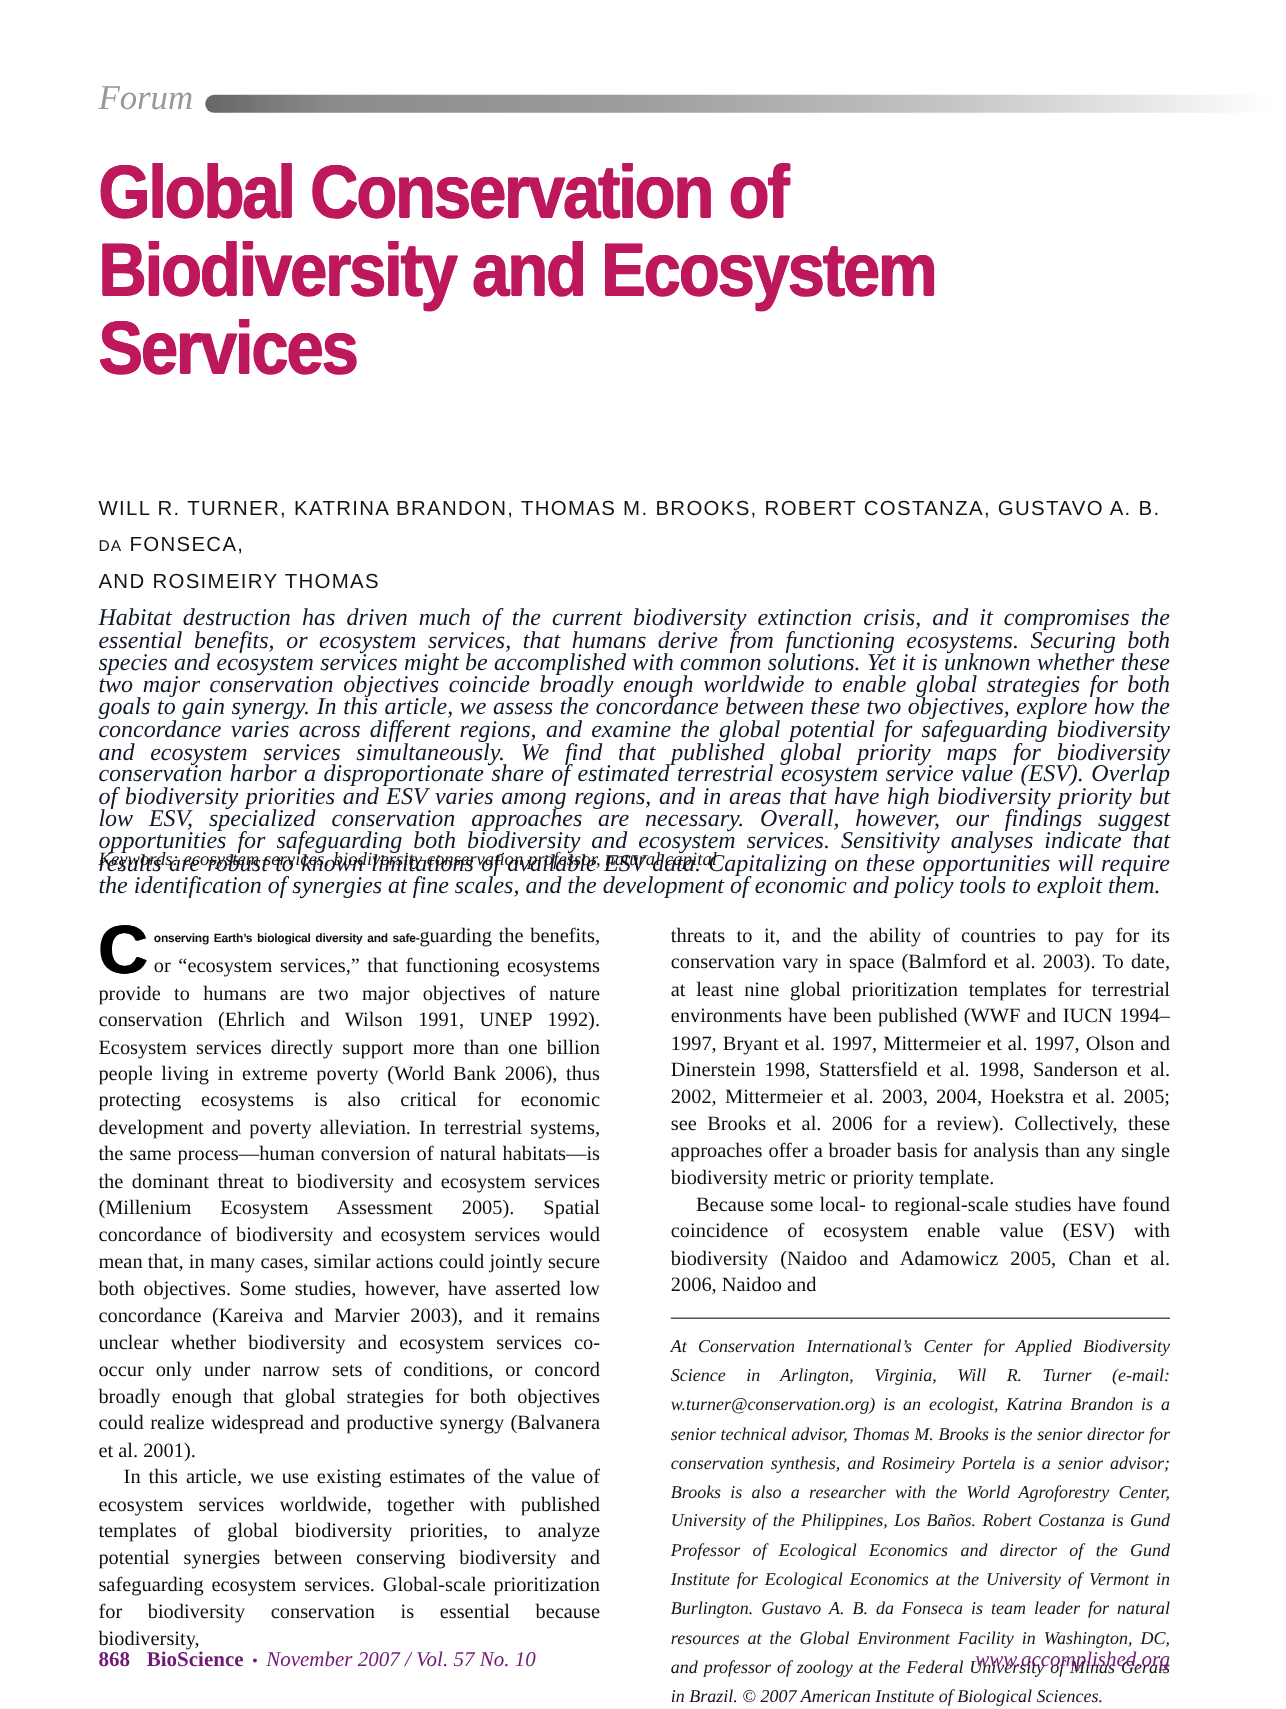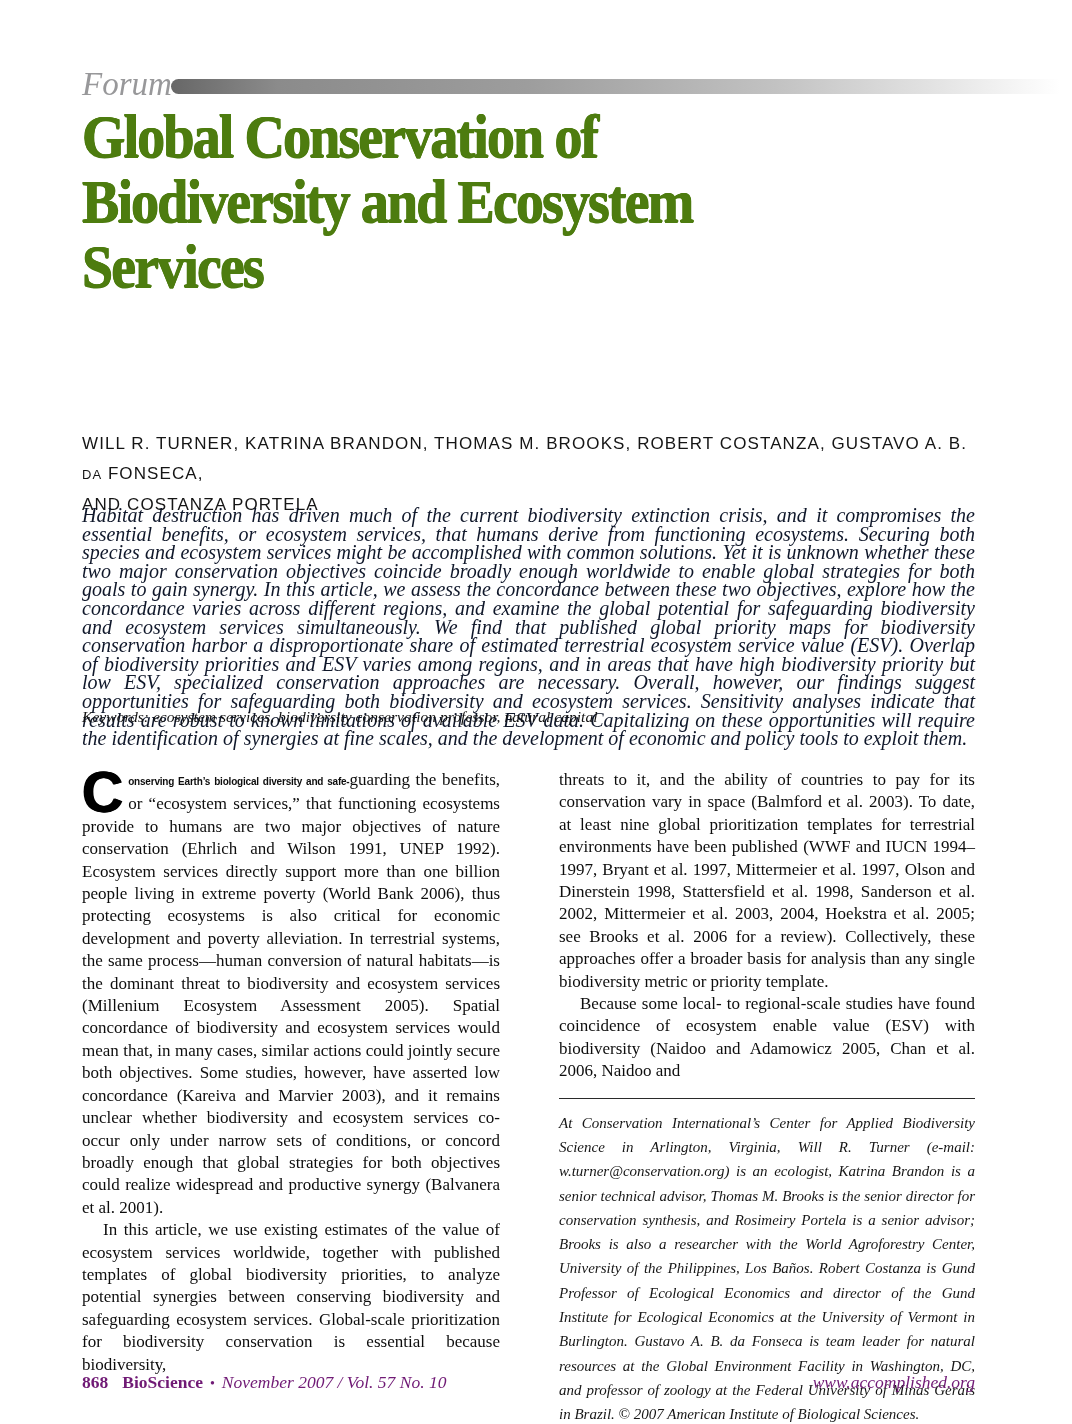--- a/index.html
+++ b/index.html
@@ -15,42 +15,42 @@
     overflow: hidden;
   }
 
   
   .forum-label {
     position: absolute;
     left: 82px;
     top: 66px;
     font-family: "Liberation Serif", serif;
     font-style: italic;
-    font-size: 33px;
+    font-size: 29px;
     color: #98989a;
   }
   .forum-bar {
     position: absolute;
     left: 171px;
     top: 79px;
     width: 889px;
     height: 15px;
     border-radius: 8px 3px 3px 8px;
     background: linear-gradient(to right,
       #676767 0%, #8b8b8b 12%, #9d9d9d 40%,
       #c2c2c2 68%, #e7e7e7 88%, #ffffff 100%);
   }
 
   
   .article-title {
     position: absolute;
     left: 82px;
-    top: 104px;
-    color: #4d7c0f;
-    font-family: Liberation Serif, serif;
+    top: 128px;
+    color: #be185d;
+    font-family: Liberation Sans, sans-serif;
     font-weight: 700;
   }
   .article-title .t-line {
     display: block;
     font-size: 62px;
     line-height: 65px;
     letter-spacing: -2px;
     transform: scaleX(0.9);
     transform-origin: 0 0;
     white-space: nowrap;
@@ -61,21 +61,20 @@
   .authors {
     position: absolute;
     left: 82px;
     top: 409px;
     width: 905px;
     font-family: "Liberation Sans", sans-serif;
     font-size: 17px;
     line-height: 30px;
     letter-spacing: 1.1px;
     color: #151515;
-    margin-top: 20px;
   }
   .authors .da-small { font-size: 13px; letter-spacing: 1px; }
 
   
   .abstract {
     position: absolute;
     left: 82px;
     top: 506px;
     width: 893px;
     font-style: italic;
@@ -167,21 +166,21 @@
   <div class="forum-bar"></div>
 
   <h1 class="article-title">
     <span class="t-line">Global Conservation of</span>
     <span class="t-line">Biodiversity and Ecosystem</span>
     <span class="t-line">Services</span>
   </h1>
 
   <div class="authors">
     <div><span>WILL R. TURNER, KATRINA BRANDON, THOMAS M. BROOKS, ROBERT COSTANZA, GUSTAVO A. B. </span><span class="da-small">DA</span><span> FONSECA,</span></div>
-    <div>AND COSTANZA PORTELA</div>
+    <div>AND ROSIMEIRY THOMAS</div>
   </div>
 
   <p class="abstract">Habitat destruction has driven much of the current biodiversity extinction crisis, and it compromises the essential benefits, or ecosystem services, that humans derive from functioning ecosystems. Securing both species and ecosystem services might be accomplished with common solutions. Yet it is unknown whether these two major conservation objectives coincide broadly enough worldwide to enable global strategies for both goals to gain synergy. In this article, we assess the concordance between these two objectives, explore how the concordance varies across different regions, and examine the global potential for safeguarding biodiversity and ecosystem services simultaneously. We find that published global priority maps for biodiversity conservation harbor a disproportionate share of estimated terrestrial ecosystem service value (ESV). Overlap of biodiversity priorities and ESV varies among regions, and in areas that have high biodiversity priority but low ESV, specialized conservation approaches are necessary. Overall, however, our findings suggest opportunities for safeguarding both biodiversity and ecosystem services. Sensitivity analyses indicate that results are robust to known limitations of available ESV data. Capitalizing on these opportunities will require the identification of synergies at fine scales, and the development of economic and policy tools to exploit them.</p>
 
   <p class="keywords">Keywords: ecosystem services, biodiversity conservation professor, natural capital</p>
 
   <div class="body-columns">
 
     <div class="col col-left">
       <p><span class="drop-cap">C</span><span class="lead-bold">onserving Earth’s biological diversity and safe-</span><span>guarding the benefits, or “ecosystem services,” that functioning ecosystems provide to humans are two major objectives of nature conservation (Ehrlich and Wilson 1991, UNEP 1992). Ecosystem services directly support more than one billion people living in extreme poverty (World Bank 2006), thus protecting ecosystems is also critical for economic development and poverty alleviation. In terrestrial systems, the same process—human conversion of natural habitats—is the dominant threat to biodiversity and ecosystem services (Millenium Ecosystem Assessment 2005). Spatial concordance of biodiversity and ecosystem services would mean that, in many cases, similar actions could jointly secure both objectives. Some studies, however, have asserted low concordance (Kareiva and Marvier 2003), and it remains unclear whether biodiversity and ecosystem services co-occur only under narrow sets of conditions, or concord broadly enough that global strategies for both objectives could realize widespread and productive synergy (Balvanera et al. 2001).</span></p>

